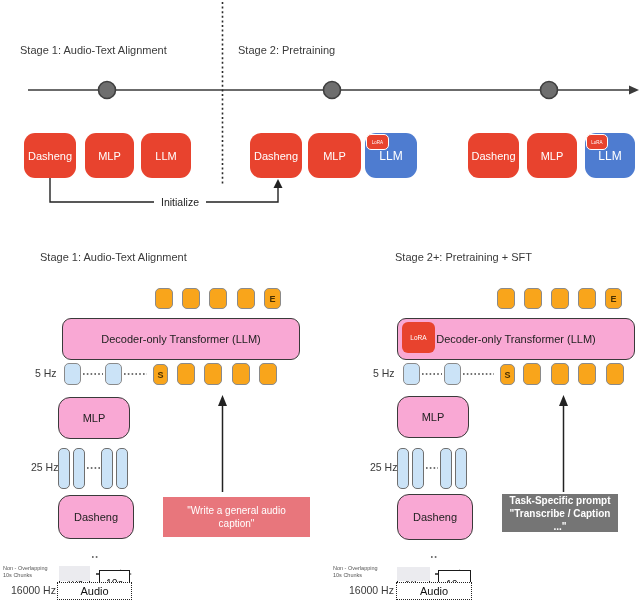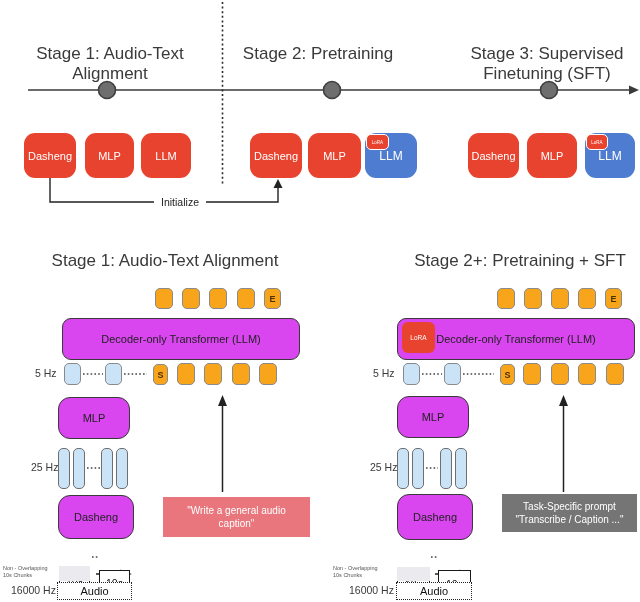--- a/index.html
+++ b/index.html
@@ -1,25 +1,25 @@
 <!DOCTYPE html>
 <html><head>
 <meta charset="utf-8">
 <style>
   html,body{margin:0;padding:0;background:#fff;}
   .canvas{position:relative;width:640px;height:602px;background:#fff;
     font-family:"Liberation Sans",sans-serif;color:#3a3a3a;overflow:hidden;}
-  .lbl{position:absolute;text-align:center;font-size:17px;color:#3a3a3a;}
+  .lbl{position:absolute;text-align:left;font-size:11px;color:#3a3a3a;}
   .red-box{position:absolute;background:#e8432e;color:#fff;border-radius:11px;
     display:flex;align-items:center;justify-content:center;font-size:11px;}
   .blue-box{position:absolute;background:#4e7cd0;color:#fff;border-radius:11px;
     display:flex;align-items:center;justify-content:center;font-size:12px;}
   .lora-badge{position:absolute;background:#e8432e;color:#fff;border:1px solid #fff;
     border-radius:5px;font-size:4.5px;display:flex;align-items:center;justify-content:center;}
-  .outline-box{position:absolute;background:#d946ef;border:1.4px solid #3a3a3a;border-radius:9px;
+  .outline-box{position:absolute;background:#f9a8d4;border:1.4px solid #3a3a3a;border-radius:9px;
     display:flex;align-items:center;justify-content:center;font-size:11px;color:#222;}
   .tok{position:absolute;width:18px;height:21px;background:#f9a51b;border:1.3px solid #8a8a8a;
     border-radius:5px;box-sizing:border-box;display:flex;align-items:center;justify-content:center;
     font-size:9px;font-weight:bold;color:#4a3000;}
   .tok.blue{background:#cbe3f7;}
   .bar{position:absolute;width:12px;height:41px;background:#cbe3f7;border:1px solid #6f6f6f;
     border-radius:5px;box-sizing:border-box;}
   .sq{position:absolute;background:#fff;border:1.8px solid #1a1a1a;box-sizing:border-box;
     display:flex;align-items:center;justify-content:center;font-size:10.5px;color:#111;margin-top:30px;}
   .audio-box{position:absolute;background:#fff;border:1.5px dotted #222;box-sizing:border-box;
@@ -86,21 +86,20 @@
       <polygon points="121,570.5 130,574 121,577.5" fill="none" stroke="#222" stroke-width="1.3"></polygon>
     </g>
     <g>
       <line x1="435" y1="574" x2="460" y2="574" stroke="#222" stroke-width="1.4" stroke-dasharray="3 2.6"></line>
       <polygon points="460,570.5 469,574 460,577.5" fill="none" stroke="#222" stroke-width="1.3"></polygon>
     </g>
   </svg>
 
   <div class="lbl" style="left:20px;top:44px;width:180px;">Stage 1: Audio-Text Alignment</div>
   <div class="lbl" style="left:238px;top:44px;width:160px;">Stage 2: Pretraining</div>
-  <div class="lbl" style="left:457px;top:44px;width:180px;">Stage 3: Supervised Finetuning (SFT)</div>
 
   <div class="red-box" style="left:24px;top:133px;width:52px;height:45px;">Dasheng</div>
   <div class="red-box" style="left:85px;top:133px;width:49px;height:45px;">MLP</div>
   <div class="red-box" style="left:141px;top:133px;width:50px;height:45px;">LLM</div>
 
   <div class="red-box" style="left:250px;top:133px;width:52px;height:45px;">Dasheng</div>
   <div class="red-box" style="left:308px;top:133px;width:53px;height:45px;">MLP</div>
   <div class="blue-box" style="left:365px;top:133px;width:52px;height:45px;">LLM</div>
   <div class="lora-badge" style="left:366px;top:134px;width:21px;height:14px;">LoRA</div>
 
@@ -190,18 +189,18 @@
   <div class="sq" style="left:438px;top:540px;width:33px;height:27px;">10s</div>
   <div class="gray-shade" style="left:397px;top:567px;width:33px;height:14px;"></div>
 
   <div class="note" style="left:333px;top:565px;">
     <div>Non - Overlapping</div>
     <div>10s Chunks</div>
   </div>
   <div class="hz" style="left:340px;top:584px;">16000 Hz</div>
   <div class="audio-box" style="left:396px;top:582px;width:76px;height:18px;">Audio</div>
 
-  <div class="prompt gray" style="left:502px;top:494px;width:135px;height:38px;">
+  <div class="prompt gray" style="left:502px;top:494px;width:116px;height:38px;font-weight:bold;">
     <span>Task-Specific prompt</span>
     <span>"Transcribe / Caption ..."</span>
   </div>
 
 </div>
 
 </body></html>

